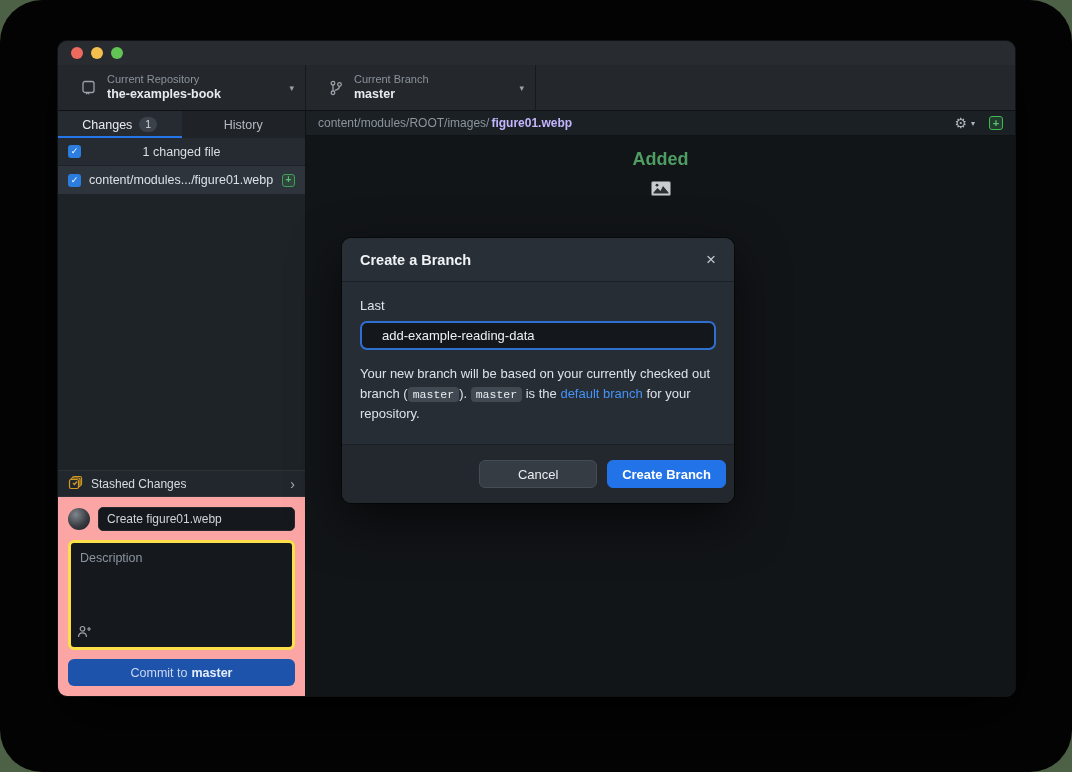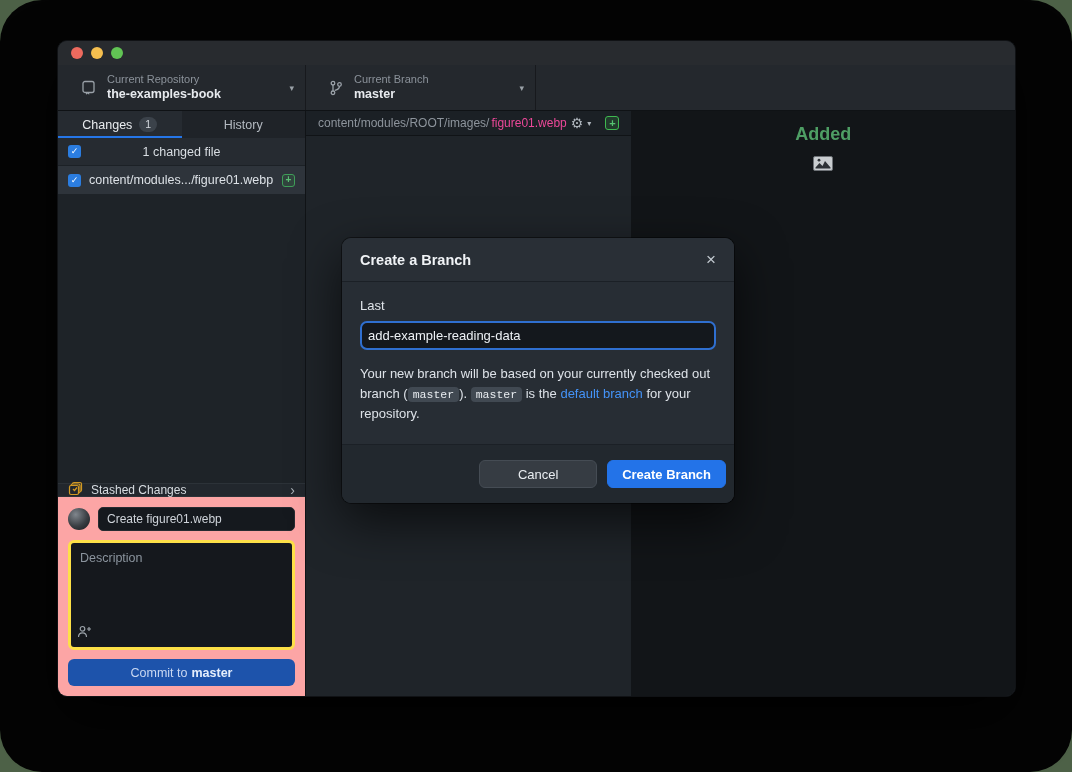--- a/index.html
+++ b/index.html
@@ -81,21 +81,21 @@
     color:#fff; font-size:9px; line-height:1; flex:0 0 auto;
   }
   .added-box {
     width:13px; height:13px; border:1px solid #3f9e58; border-radius:3px;
     background:rgba(63,185,80,0.12); color:#5bc074;
     display:flex; align-items:center; justify-content:center;
     font-size:10px; line-height:1; font-weight:bold; flex:0 0 auto;
   }
   .sidebar-spacer { flex:1; background:#1e2328; }
   .stashed-row {
-    height:14px; flex:0 0 auto; background:#22272d;
+    height:27px; flex:0 0 auto; background:#22272d;
     border-top:1px solid #2c3238; border-bottom:1px solid #2c3238;
     display:flex; align-items:center; gap:8px; padding:0 10px;
     font-size:12px; color:#d7dce1;
   }
   .stashed-row .spacer { flex:1; }
   .stashed-chevron { color:#aab1b8; font-size:14px; line-height:1; }
   .commit-form {
     flex:0 0 auto; padding:10px; display:flex; flex-direction:column; gap:9px;
     background:#fca5a5;
   }
@@ -118,27 +118,27 @@
   .desc-input::placeholder { color:#8b949e; }
   .coauthor-icon { position:absolute; left:9px; bottom:8px; color:#9aa1a8; }
   .commit-btn {
     height:27px; border:none; border-radius:6px; background:#1d53ab;
     color:#c9d8f2; font-size:12.5px; font-family:inherit; cursor:pointer;
     display:flex; align-items:center; justify-content:center; gap:4px;
   }
   .commit-btn .branch-bold { font-weight:bold; color:#e4eefc; }
 
   
-  .main { flex:1; display:flex; flex-direction:row; min-width:0; }
+  .main { flex:1; display:flex; flex-direction:column; min-width:0; }
   .path-header {
     height:25px; flex:0 0 auto; background:#1b2025; border-bottom:1px solid #101316;
     display:flex; align-items:center; padding:0 12px; font-size:12px; gap:2px;
   }
   .path-dim { color:#8d949c; }
-  .path-file { color:#ec4899; font-weight:normal; }
+  .path-file { color:#c4b5fd; font-weight:bold; }
   .path-header .spacer { flex:1; }
   .gear-btn { display:flex; align-items:center; gap:4px; color:#aeb5bc; cursor:pointer; }
   .gear-glyph { font-size:14px; line-height:1; }
   .gear-caret { font-size:8px; }
   .plus-box {
     width:14px; height:14px; margin-left:12px;
     border:1.5px solid #3fb950; border-radius:3px; background:rgba(63,185,80,0.18);
     color:#56c271; display:flex; align-items:center; justify-content:center;
     font-size:11px; font-weight:bold; line-height:1;
   }
@@ -157,21 +157,21 @@
   .dialog-header {
     height:44px; display:flex; align-items:center; padding:0 18px;
     border-bottom:1px solid #1b2026; background:#292f36;
   }
   .dialog-title { font-size:14.5px; font-weight:bold; color:#f0f3f6; flex:1; }
   .dialog-close { color:#c3cad1; font-size:17px; line-height:1; cursor:pointer; }
   .dialog-body { padding:16px 18px 20px; }
   .field-label { font-size:13px; color:#dfe4e9; margin-bottom:8px; }
   .name-input {
     width:100%; height:29px; background:#14181d; border:2px solid #2f6fd0;
-    border-radius:7px; color:#edf1f5; font-size:13px; padding:0 6px;
+    border-radius:7px; color:#edf1f5; font-size:13px; padding:0 20px;
     font-family:inherit; outline:none;
   }
   .dialog-text { margin-top:14px; font-size:13px; color:#dde2e8; line-height:1.55; }
   .code-pill {
     font-family:"Liberation Mono","DejaVu Sans Mono",monospace;
     font-size:11.5px; background:#414952; color:#e8ecf0;
     border-radius:4px; padding:1px 5px;
   }
   .text-link { color:#4493f8; cursor:pointer; text-decoration:none; }
   .dialog-footer {

